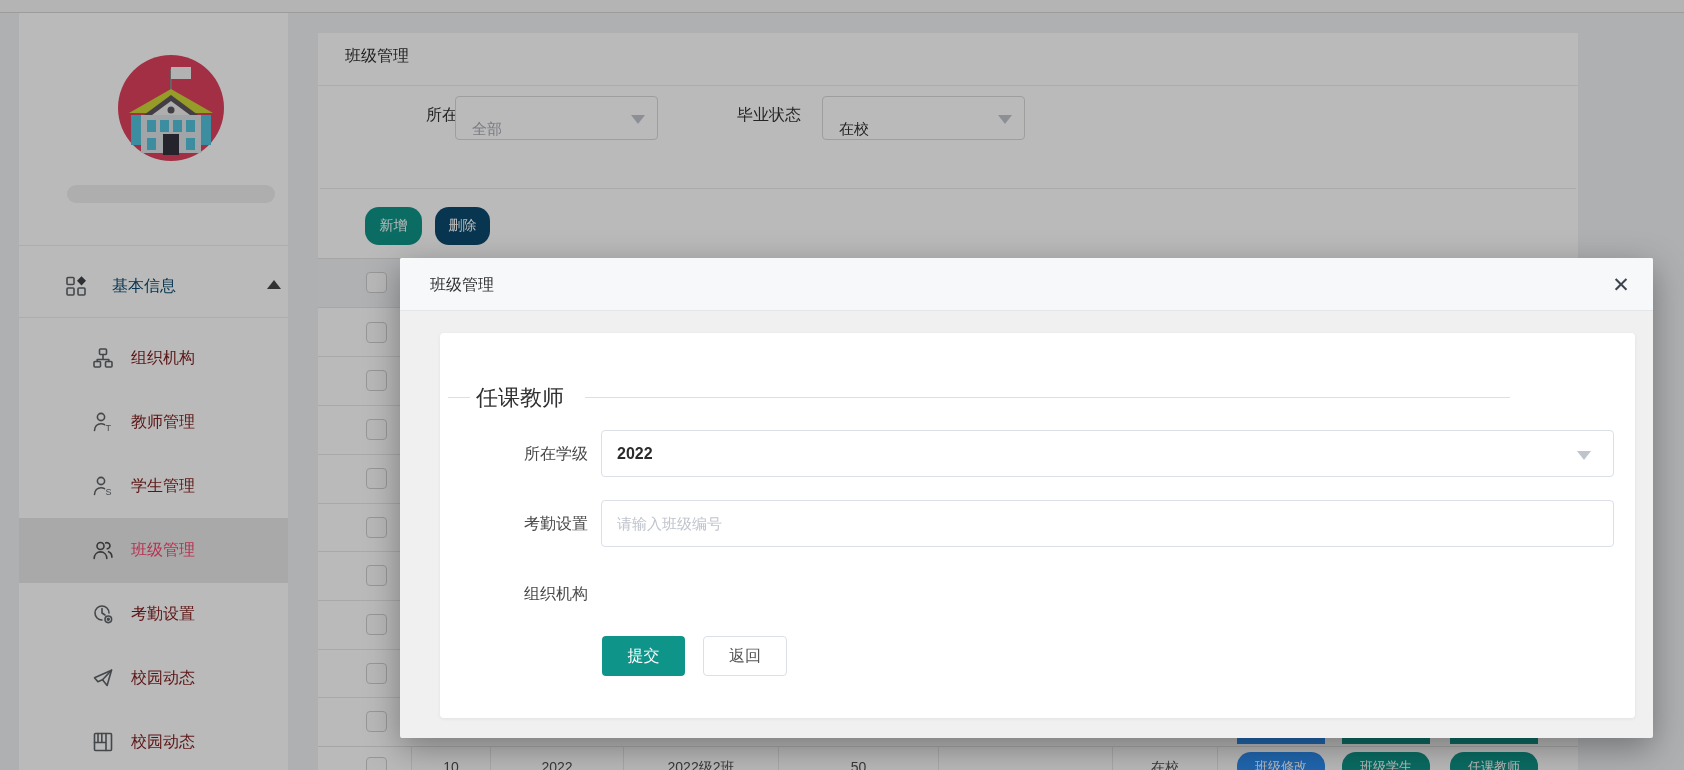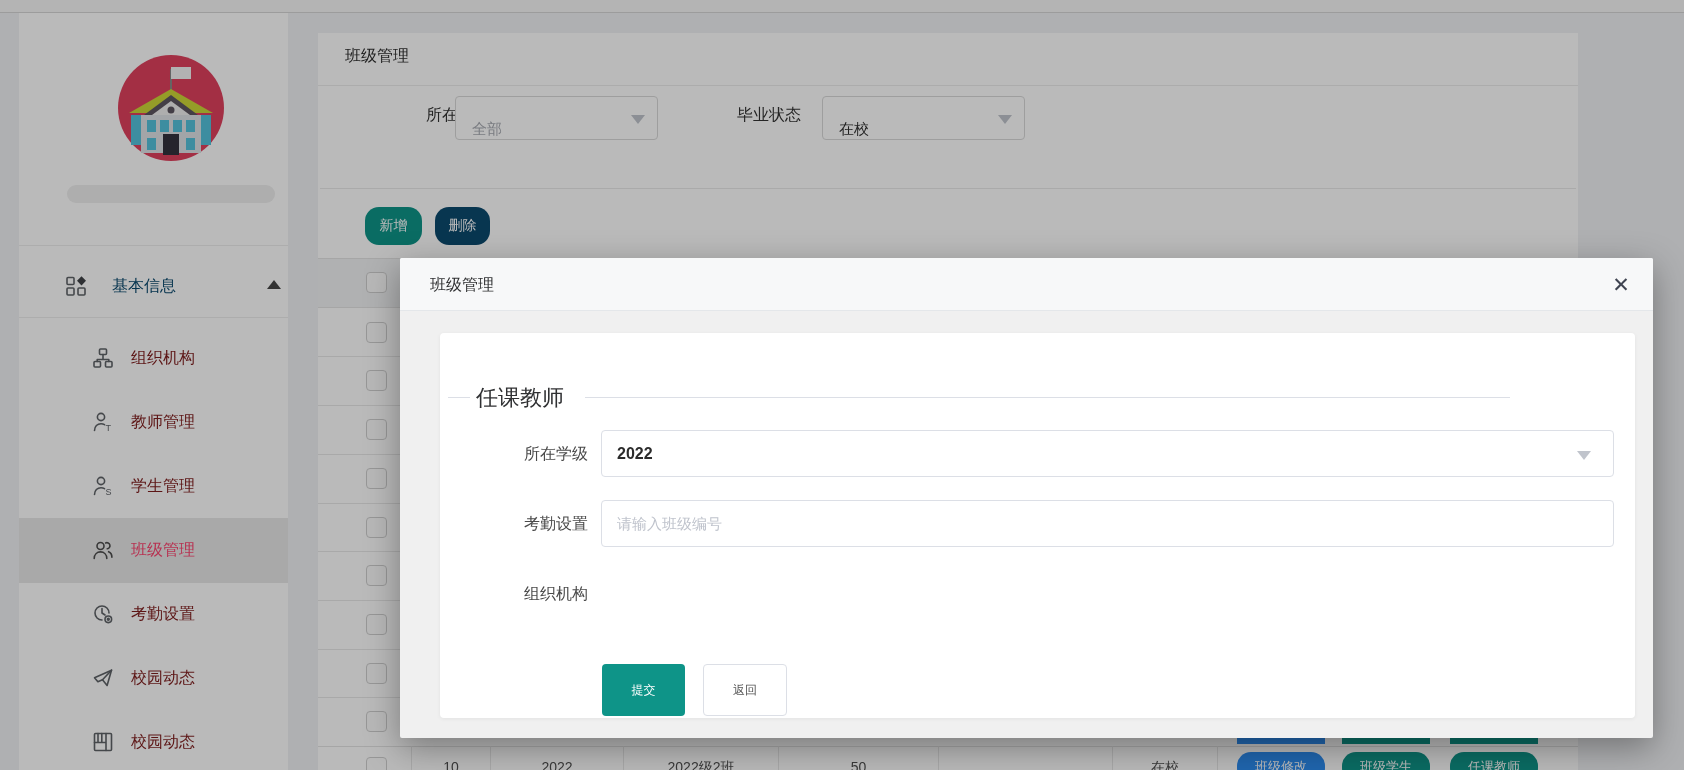--- a/index.html
+++ b/index.html
@@ -39,22 +39,22 @@
               border-radius:4px;box-shadow:0 1px 4px rgba(0,0,0,0.06);}
   .sect-line{position:absolute;height:1px;background:#dcdfe6;}
   .sect-title{position:absolute;left:36px;top:50px;font-size:22px;color:#303133;}
   .f-label{position:absolute;width:140px;text-align:right;font-size:16px;color:#4a4a4a;}
   .f-box{position:absolute;left:161px;width:1013px;height:47px;border:1px solid #dcdfe6;border-radius:4px;
          background:#fff;box-sizing:border-box;display:flex;align-items:center;}
   .f-box input{border:none;outline:none;background:transparent;width:100%;padding:0 15px;
                font-size:15px;color:#6d28d9;font-family:inherit;}
   .f-box input::placeholder{color:#bfc3cc;}
   .sel-value{padding-left:15px;font-size:16px;font-weight:bold;color:#2b2b2b;}
-  .m-btn{position:absolute;top:303px;height:52px;border-radius:4px;font-size:12px;border:none;cursor:pointer;
-         display:flex;align-items:center;justify-content:center;font-family:inherit;margin-top:28px;}
+  .m-btn{position:absolute;top:303px;height:40px;border-radius:4px;font-size:16px;border:none;cursor:pointer;
+         display:flex;align-items:center;justify-content:center;font-family:inherit;}
   svg.ic{stroke:#5f6368;fill:none;stroke-width:1.6;stroke-linecap:round;stroke-linejoin:round;}
 </style>
 </head>
 <body>
 
 <div id="stage">
 
   <div class="abs" style="left:0;top:0;width:1684px;height:770px;">
     <div class="abs" style="left:0;top:0;width:1684px;height:13px;background:#f7f7f7;border-bottom:1px solid #d6d6d6;box-sizing:border-box;"></div>
 

